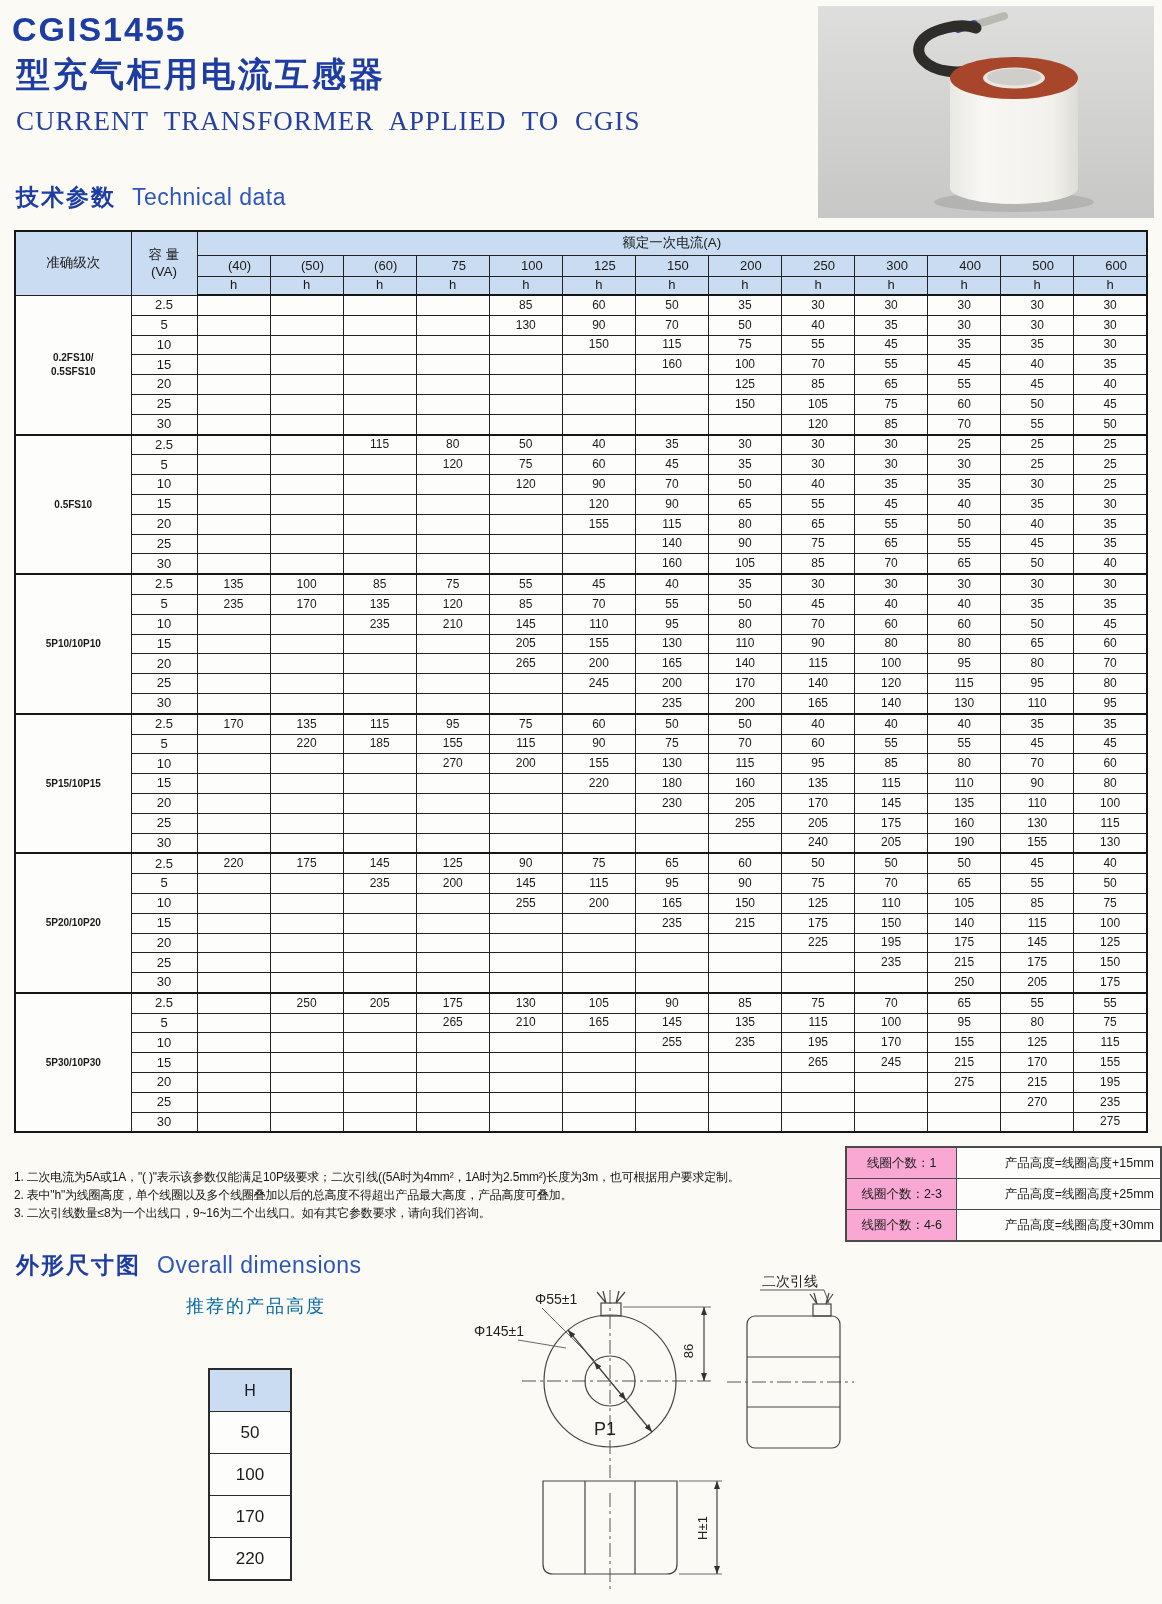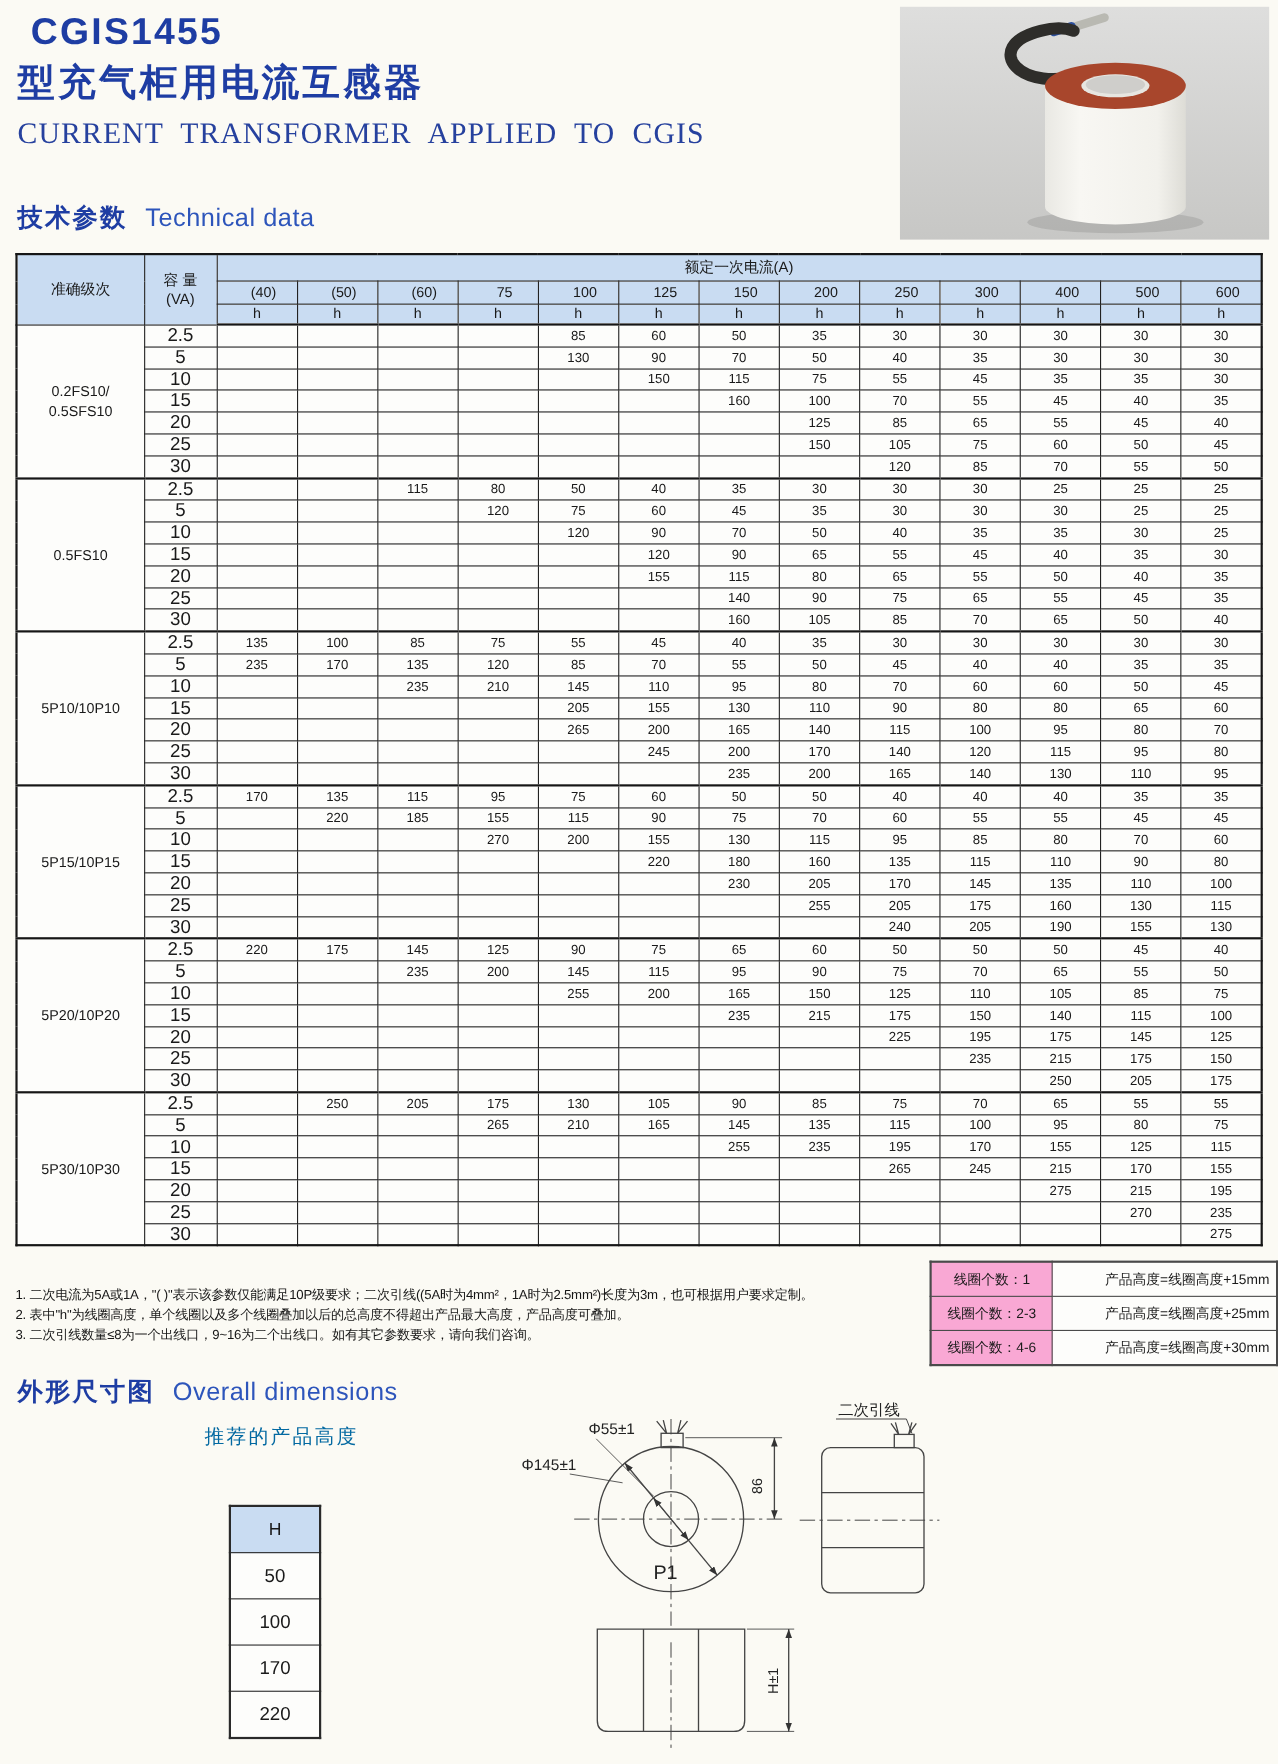--- a/index.html
+++ b/index.html
@@ -5,21 +5,21 @@
   html,body{margin:0;padding:0;}
   body{background:#888;}
   .page{
     position:relative; width:1162px; height:1604px; margin:0 auto;
     background:#fbfaf4; overflow:hidden;
     font-family:"Liberation Sans","DejaVu Sans",sans-serif; color:#1a1a1a;
   }
   .abs{position:absolute;}
 
   
-  .model{left:28px; top:10px; font-size:34px; font-weight:700; color:#1e3da3; letter-spacing:2px;}
+  .model{left:12px; top:10px; font-size:34px; font-weight:700; color:#1e3da3; letter-spacing:2px;}
   .title-cn{left:16px; top:52px; font-size:34px; font-weight:700; color:#1e3da3; letter-spacing:3px;}
   .title-en{left:16px; top:106px; font-size:27px; font-weight:400; color:#26419e;
             font-family:"Liberation Serif","DejaVu Serif",serif; word-spacing:8px; letter-spacing:1px;}
   .sec-title{font-size:23px; font-weight:700; color:#1e3da3; letter-spacing:2px;}
   .sec-title .en{font-weight:400; color:#2d55bb; letter-spacing:0.5px; margin-left:16px;}
   .sec-tech{left:16px; top:182px;text-align:center;}
   .sec-dims{left:16px; top:1250px;}
 
   
   .photo{left:818px; top:6px; width:336px; height:212px;}
@@ -31,22 +31,22 @@
   .ttable th,.ttable td{border:1px solid #222; text-align:center; vertical-align:middle;
     padding:0; font-size:12px; line-height:1.1; overflow:hidden;}
   .ttable thead th{background:#c9dcf2; font-weight:400;}
   .ttable thead tr.r1 th{height:23px; font-size:13.5px;}
   .ttable thead tr.r2 th{height:20px; font-size:13px;padding-left:12px;}
   .ttable thead tr.r3 th{height:17px; font-size:13px;}
   .ttable thead tr.r3 th{border-bottom:2px solid #161616;}
   .ttable th.corner{white-space:pre-line; font-size:13.5px; line-height:1.3;}
   .ttable tbody td{height:18.8px; background:#fdfdfb;}
   .ttable tbody tr.group-start td{border-top:2px solid #161616;}
-  .ttable td.acc{font-size:13px; white-space:pre-line; line-height:1.35;}
-  .ttable td.va{font-size:17px;}
+  .ttable td.acc{font-size:10px; white-space:pre-line; line-height:1.35;font-weight:bold;}
+  .ttable td.va{font-size:13px;}
 
   
   .note-title{left:14px; top:1140px; font-size:17.5px; color:#111; letter-spacing:0.5px;}
   .note-items{left:14px; top:1168px; width:824px; font-size:12px; line-height:18px; color:#161616; letter-spacing:-0.2px;}
   .note-items div{white-space:nowrap;}
 
   
   .coil{left:845px; top:1146px;}
   table.coiltab{border-collapse:collapse; border:2px solid #4a4a4a; background:#fdfdfb;}
   .coiltab td{border:1px solid #4a4a4a; font-size:12.5px; padding:0 6px; height:30px;}

